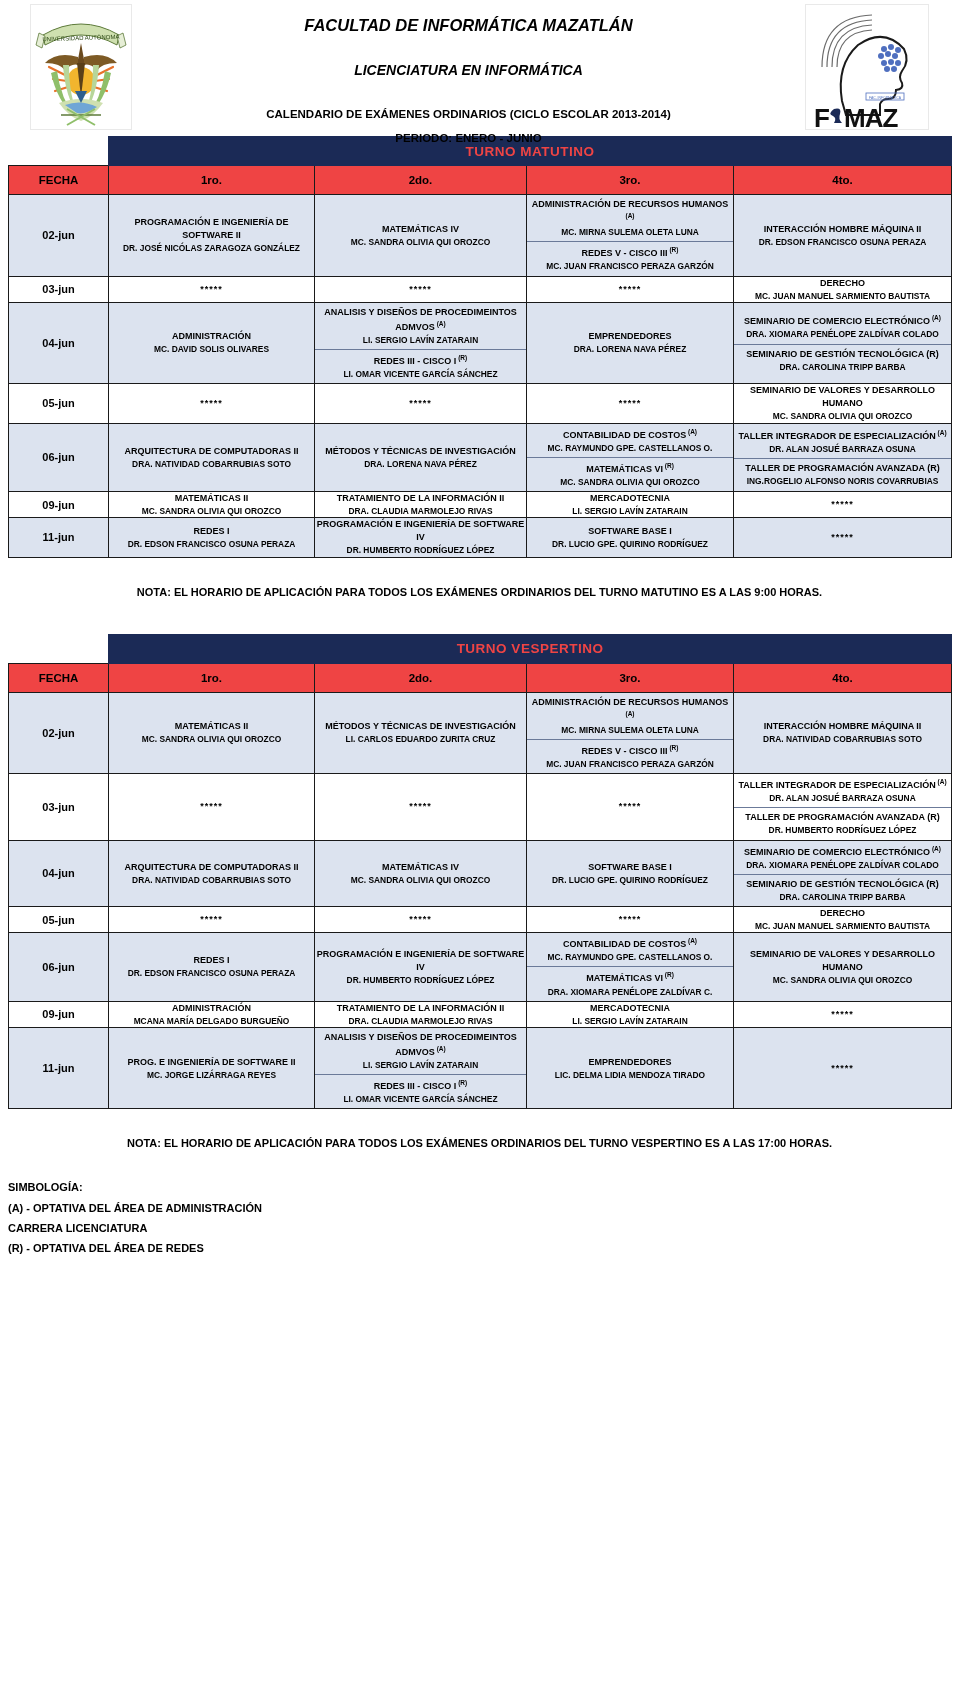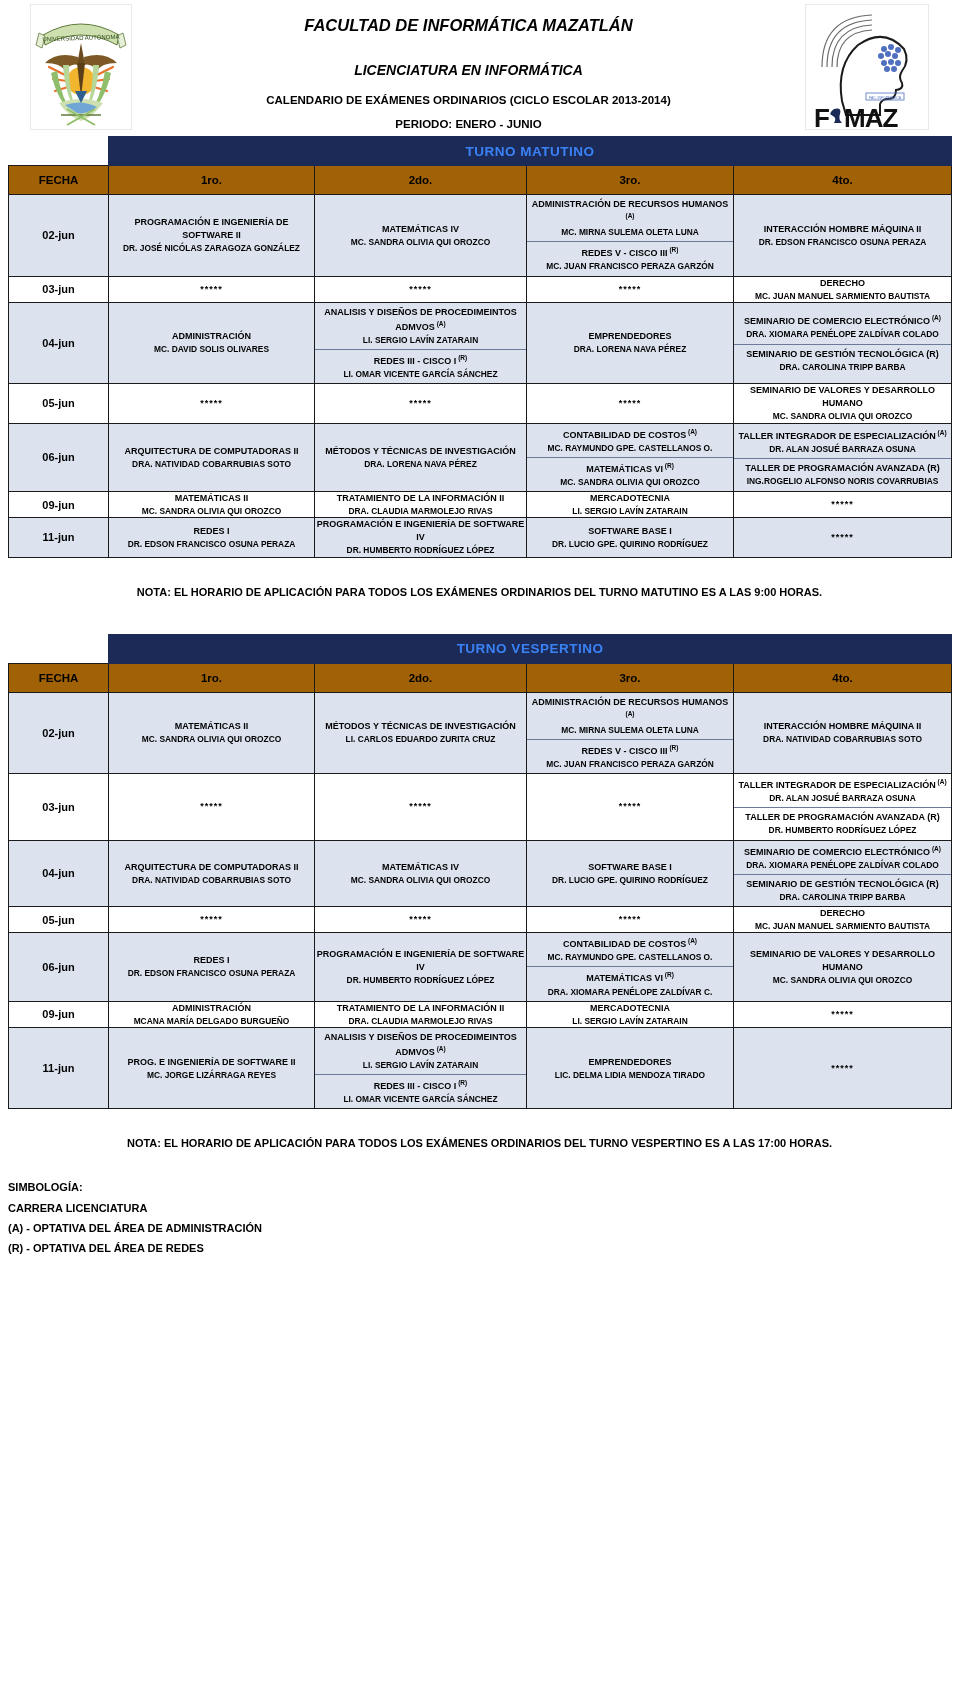--- a/index.html
+++ b/index.html
@@ -57,21 +57,21 @@
     font-size: 14px;
     font-weight: bold;
     font-style: italic;
     line-height: 1.6;
     margin-top: 21px;
   }
   .title-sub3 {
     font-size: 11.5px;
     font-weight: bold;
     line-height: 1.6;
-    margin-top: 9px;
+    margin-top: 23px;
   }
   .title-sub4 {
     font-size: 11.5px;
     font-weight: bold;
     line-height: 1.6;
     margin-top: 6px;
   }
 
   
   .crest { position:absolute; inset:0; }
@@ -88,36 +88,36 @@
     margin: 0 auto;
   }
   table.cal td, table.cal th {
     border: 1px solid #1a1a1a;
     vertical-align: middle;
     text-align: center;
     padding: 0;
   }
   .banner {
     background: #1b2a56;
-    color: #3b82f6;
+    color: #ef4444;
     font-size: 13.5px;
     font-weight: bold;
     letter-spacing: 0.5px;
     height: 28px;
     border: 1px solid #1b2a56 !important;
   }
   .banner-blank {
     border: none !important;
     background: transparent;
   }
   .colhead {
     font-size: 11.5px;
     font-weight: bold;
     height: 28px;
-    background: #a16207;
+    background: #ef4444;
   }
   .rowshade { background: #dce3ef; }
   .rowplain { background: #ffffff; }
 
   td.datecell {
     font-size: 11px;
     font-weight: bold;
   }
   td.subject {
     font-size: 9px;
@@ -588,16 +588,16 @@
           </td>
           <td class="subject"><span class="stars">*****</span></td>
         </tr>
       </tbody>
   </table>
   <div class="note">NOTA: EL HORARIO DE APLICACIÓN PARA TODOS LOS EXÁMENES ORDINARIOS DEL TURNO VESPERTINO ES A LAS 17:00 HORAS.</div>
 </div>
 
 <div class="footer">
   <div>SIMBOLOGÍA:</div>
+  <div>(A) - OPTATIVA DEL ÁREA DE ADMINISTRACIÓN</div>
   <div>CARRERA LICENCIATURA</div>
-  <div>(A) - OPTATIVA DEL ÁREA DE ADMINISTRACIÓN</div>
   <div>(R) - OPTATIVA DEL ÁREA DE REDES</div>
 </div>
 
 </body></html>

